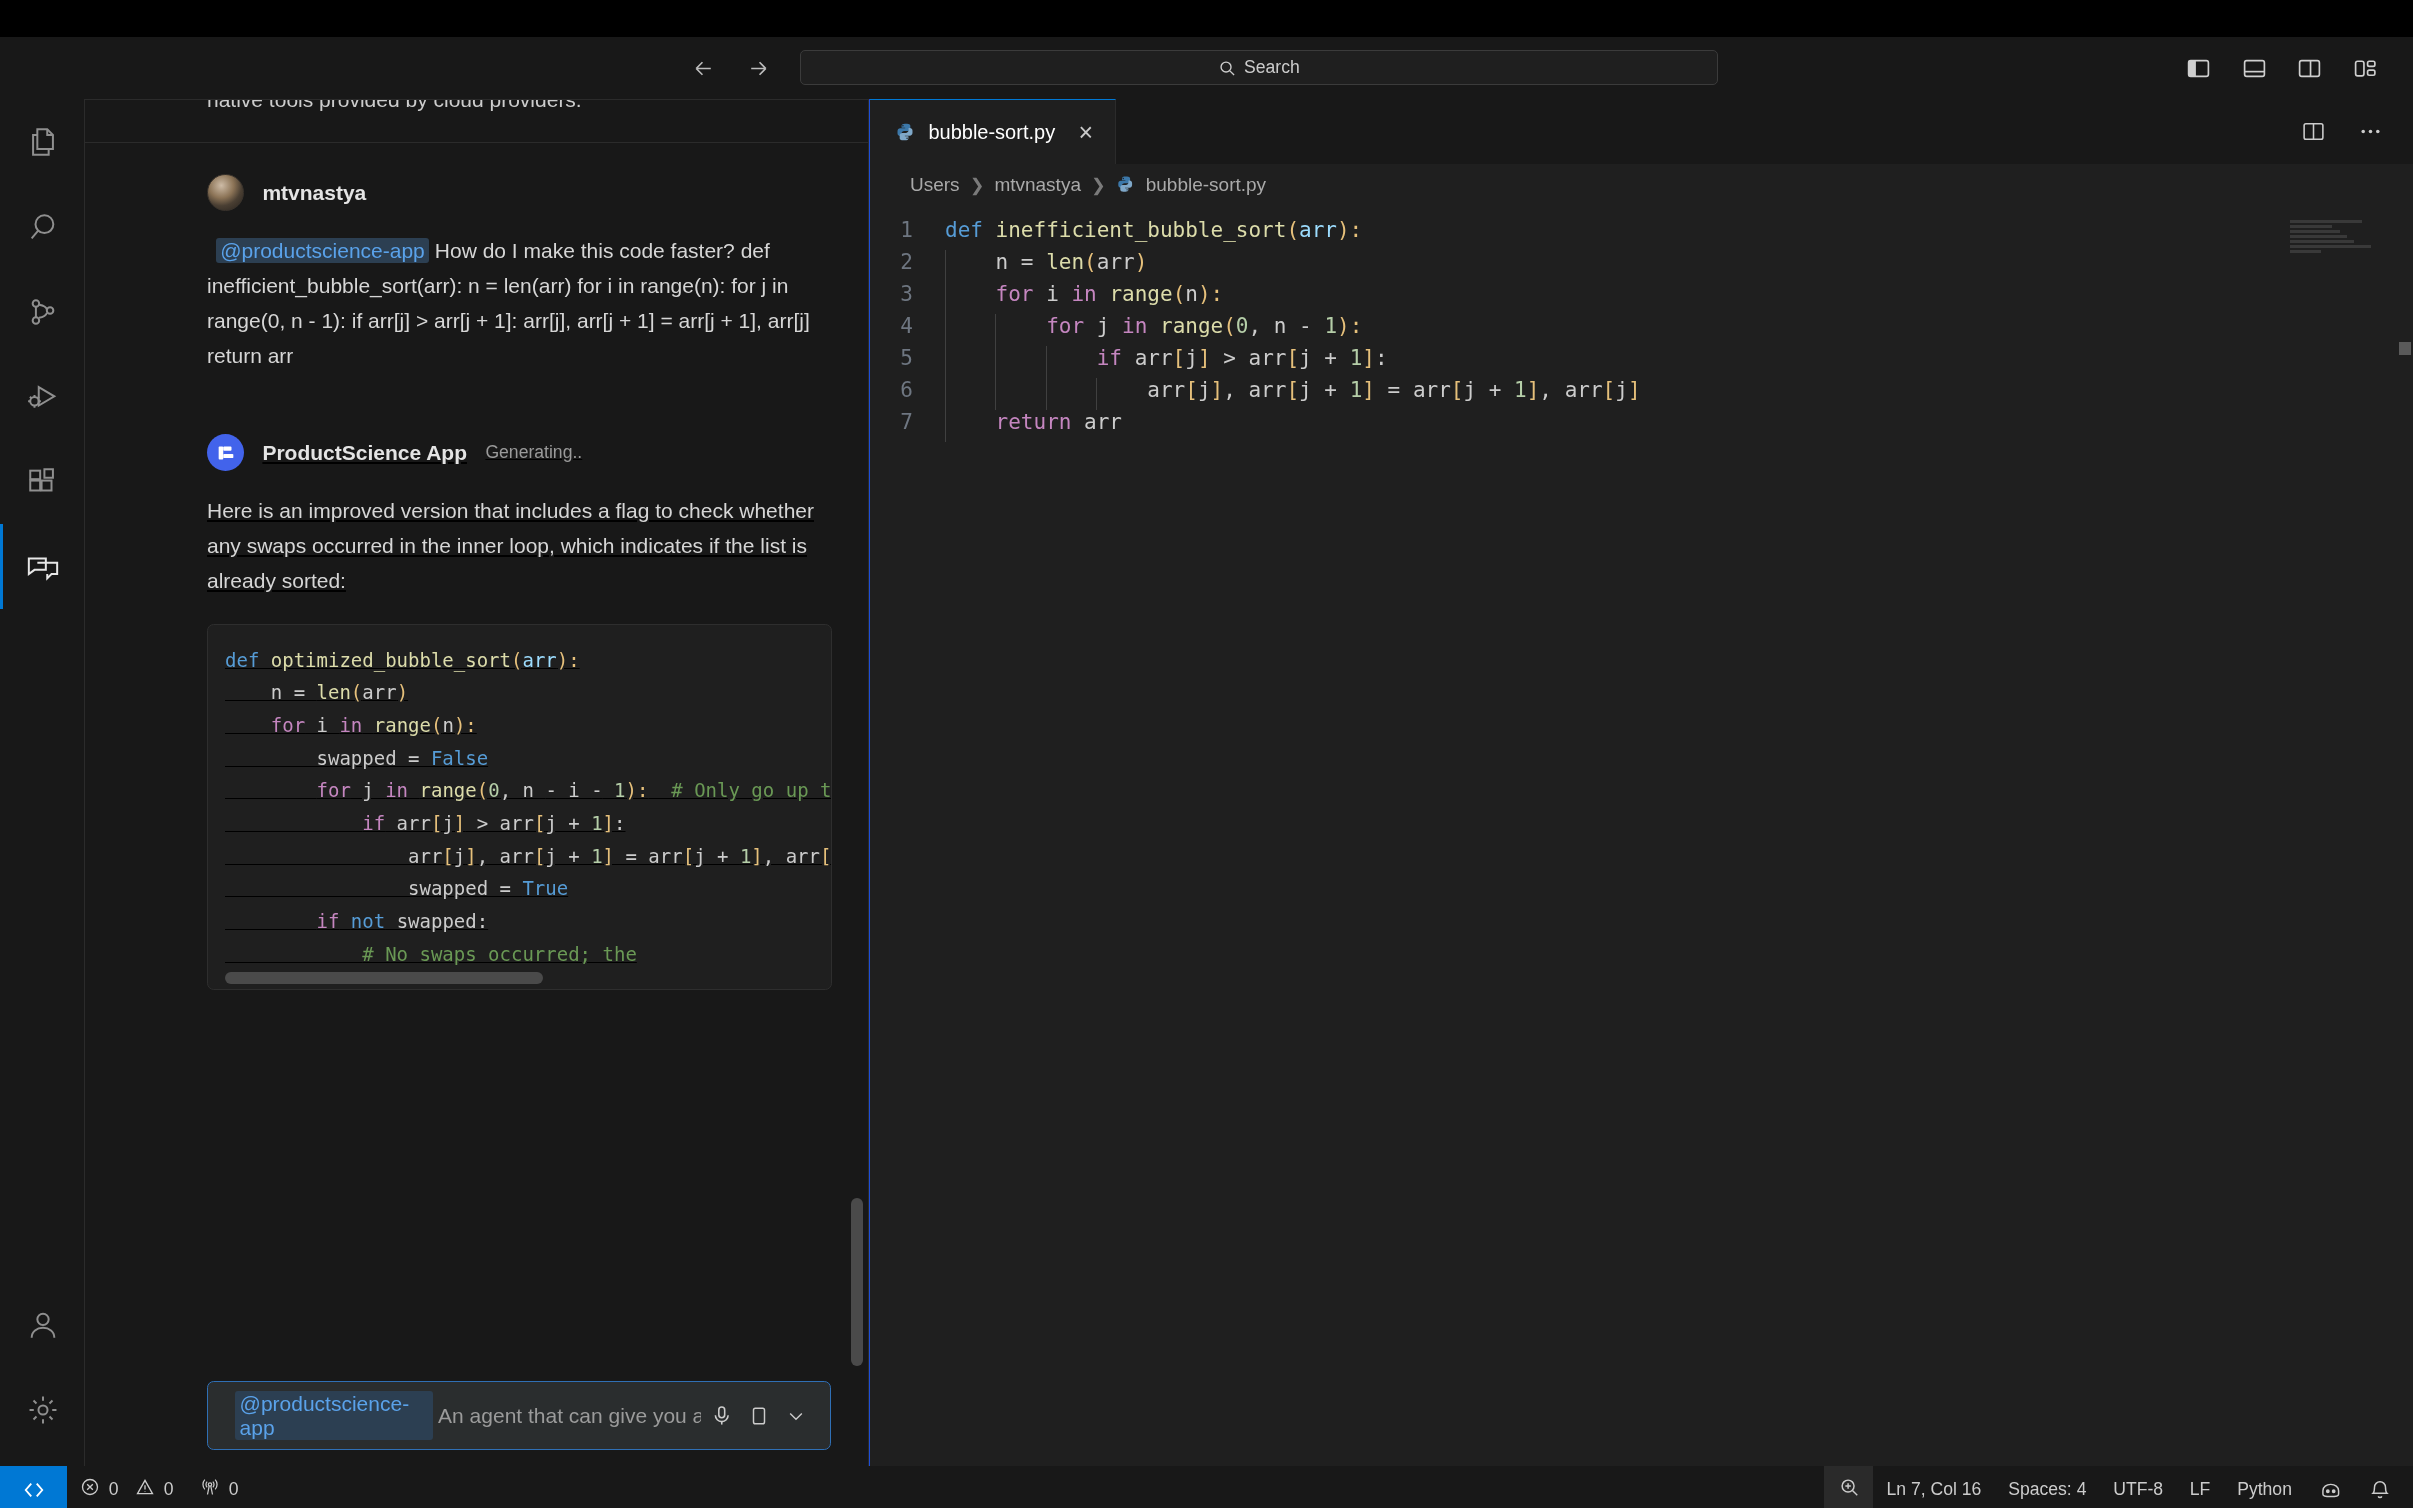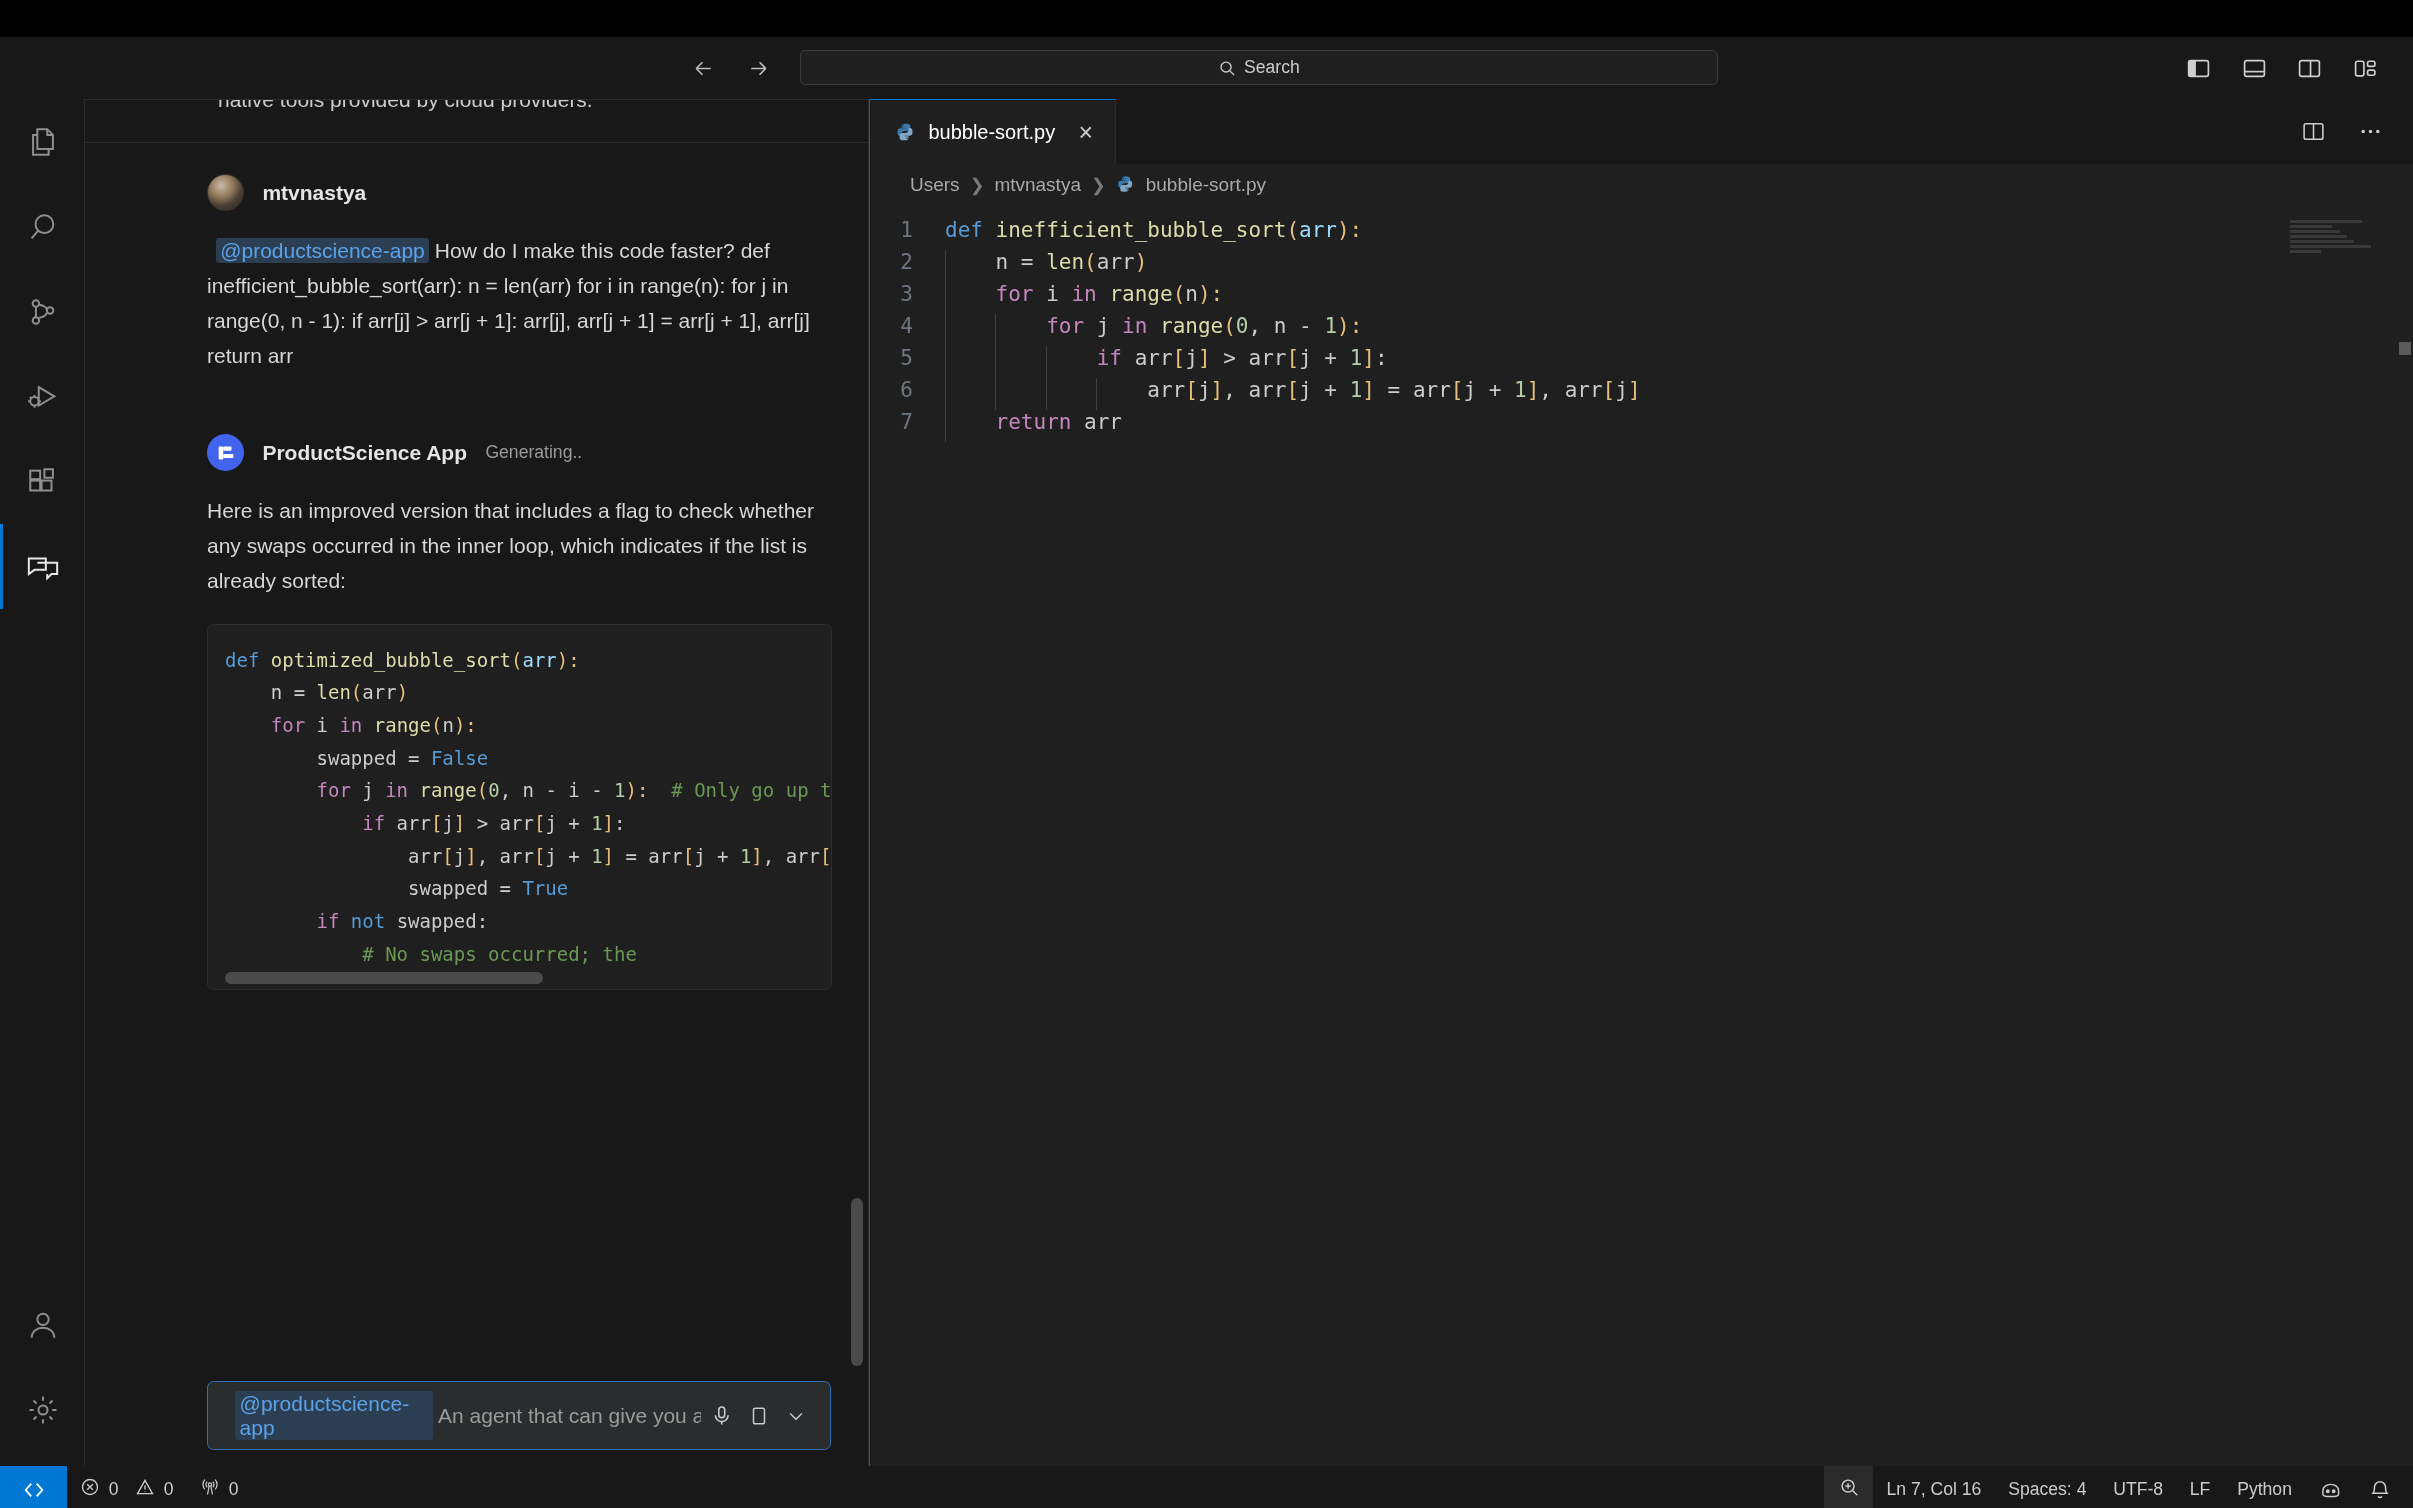--- a/index.html
+++ b/index.html
@@ -63,21 +63,21 @@
   }
   .sb-title { font-size: 16px; letter-spacing: 0.8px; color: #cccccc; font-weight: 400; }
   .sb-actions { margin-left: auto; display: flex; gap: 25px; align-items: center; color: #cccccc; }
   .sb-act { width: 28.5px; height: 28.5px; display: flex; align-items: center; justify-content: center; cursor: pointer; }
 
   .sb-scroll {
     flex: 1 1 auto; position: relative; overflow: hidden;
     border-top: 0.8px solid #2b2b2b;
   }
   .sb-fade-text {
-    position: absolute; left: 133px; top: -11.7px; font-size: 21px; color: #cccccc;
+    position: absolute; left: 122px; top: -11.7px; font-size: 21px; color: #cccccc;
     white-space: nowrap;
   }
   .sb-divider { position: absolute; left: 0; top: 42px; width: 784px; height: 0.8px; background: #2b2b2b; }
 
   .msg { position: absolute; left: 0; width: 784px; padding: 0 37px 0 122px; }
   .msg-head { display: flex; align-items: center; gap: 18.4px; margin-bottom: 22px; }
   .avatar-img {
     width: 37px; height: 37px; border-radius: 50%;
     background: radial-gradient(circle at 38% 30%, #cdbba6 0%, #8b7356 38%, #4a3f33 62%, #26211c 100%);
     border: 0.8px solid #3a332c; flex: 0 0 auto;
@@ -305,21 +305,21 @@
       <div class="msg" style="top:74px;">
         <div class="msg-head">
           <div class="avatar-img"></div>
           <span class="msg-name">mtvnastya</span>
         </div>
         <div class="msg-body">
           <p><span class="mention">@productscience-app</span><span> How do I make this code faster? def inefficient_bubble_sort(arr): n = len(arr) for i in range(n): for j in range(0, n - 1): if arr[j] &gt; arr[j + 1]: arr[j], arr[j + 1] = arr[j + 1], arr[j] return arr</span></p>
         </div>
       </div>
 
-      <div class="msg" style="top:334px;">
+      <div class="msg" style="top:334px;text-decoration:underline;">
         <div class="msg-head">
           <div class="avatar-app">
             <svg width="22" height="22" viewBox="0 0 24 24" fill="#ffffff">
               <rect x="4" y="5" width="5" height="14" rx="1"></rect>
                   <rect x="9" y="5" width="9" height="4.5" rx="1"></rect>
                   <rect x="9" y="13" width="11" height="4.5" rx="1"></rect>
                 </svg>
           </div>
           <span class="msg-name">ProductScience App</span>
           <span class="msg-status">Generating..</span>

